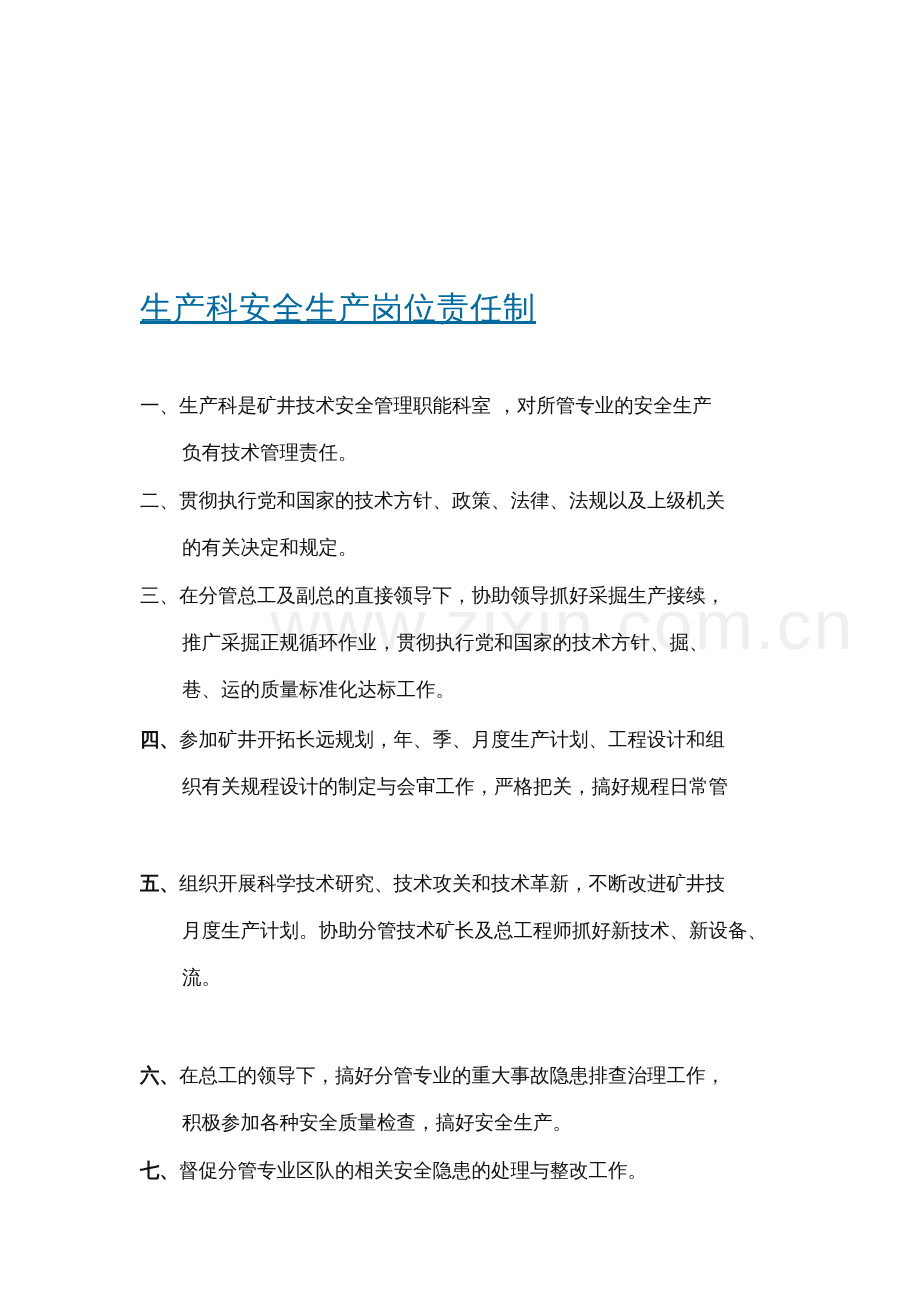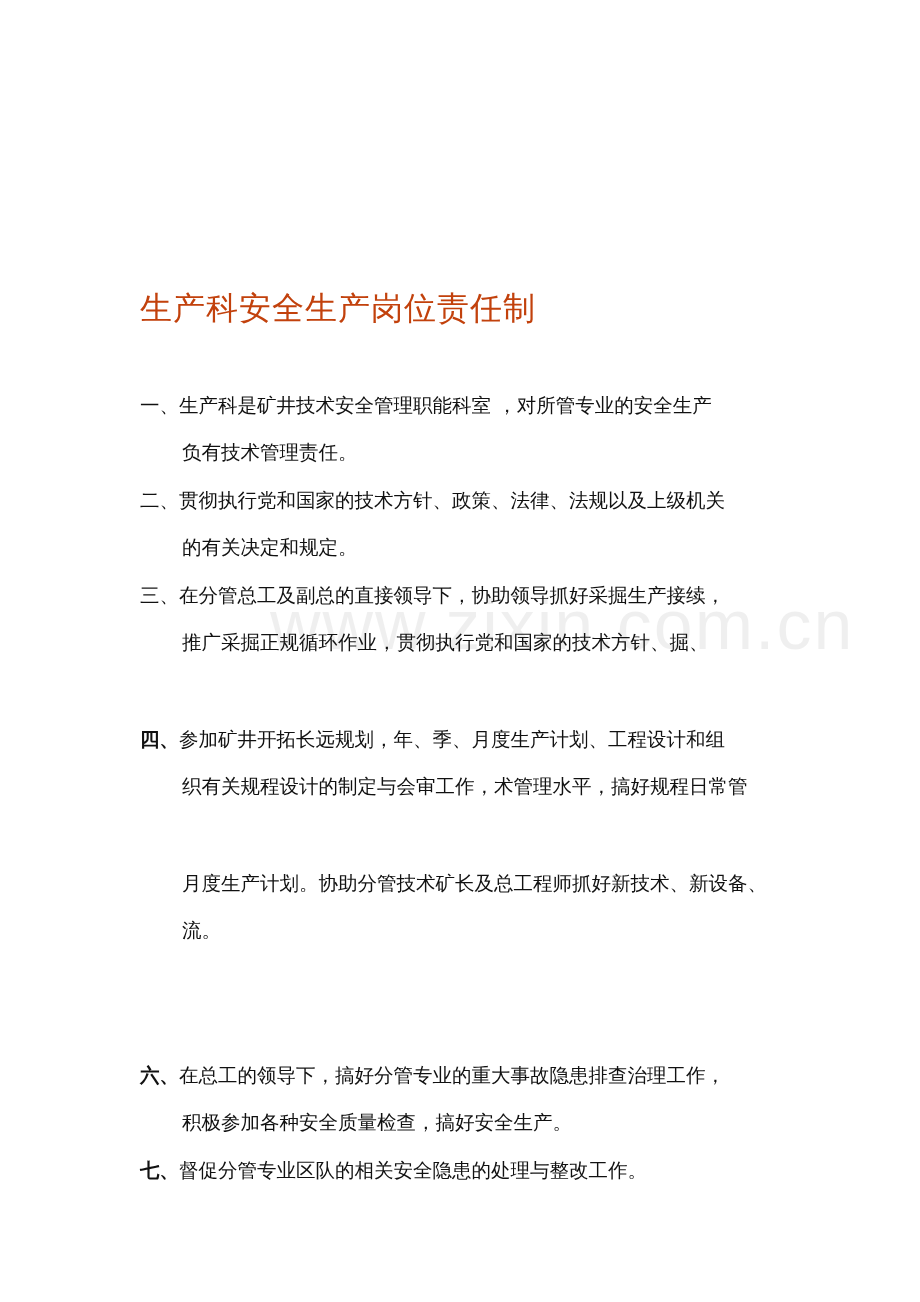--- a/index.html
+++ b/index.html
@@ -1,20 +1,20 @@
 <!DOCTYPE html>
 <html><head>
 <meta charset="utf-8">
 <style>
   html, body { margin: 0; padding: 0; background: #ffffff; }
   body { width: 920px; height: 1302px; position: relative; overflow: hidden;
          font-family: "DejaVu Serif", "Liberation Serif", serif; color: #111; }
   .page { position: absolute; left: 0; top: 0; width: 920px; height: 1302px; }
   .title { position: absolute; left: 140px; top: 284px; font-size: 32px; line-height: 48px;
-           font-family: "DejaVu Sans", "Liberation Sans", sans-serif; color: #c2410c; letter-spacing: 1px; }
+           font-family: "DejaVu Sans", "Liberation Sans", sans-serif; color: #0369a1; letter-spacing: 1px; text-decoration: underline; }
   .item { position: absolute; left: 140px; width: 650px; font-size: 19.5px; line-height: 47px; }
   .item .num { display: inline-block; }
   .item .num.bold { font-weight: bold; font-family: "DejaVu Sans", sans-serif; }
   .line { display: block; white-space: nowrap; }
   .line.indent { padding-left: 42px; }
   .watermark { position: absolute; left: 270px; top: 585px; font-size: 70px; color: #000;
                opacity: 0.06; font-family: "Liberation Sans", sans-serif; letter-spacing: 2px;
                pointer-events: none; }
 </style>
 </head>
@@ -31,28 +31,30 @@
   </div>
 
   <div class="item" style="top:382px">
     <span class="line"><span class="num">一、</span><span>生产科是矿井技术安全管理职能科室 ，对所管专业的安全生产</span></span>
     <span class="line indent">负有技术管理责任。</span>
   </div>
 
   <div class="item" style="top:572px">
     <span class="line"><span class="num">三、</span><span>在分管总工及副总的直接领导下，协助领导抓好采掘生产接续，</span></span>
     <span class="line indent">推广采掘正规循环作业，贯彻执行党和国家的技术方针、掘、</span>
+    <span class="line indent">巷、运的质量标准化达标工作。</span>
   </div>
 
   <div class="item" style="top:716px">
     <span class="line"><span class="num bold">四、</span><span>参加矿井开拓长远规划，年、季、月度生产计划、工程设计和组</span></span>
-    <span class="line indent">织有关规程设计的制定与会审工作，术管理水平，搞好规程日常管</span>
+    <span class="line indent">织有关规程设计的制定与会审工作，严格把关，搞好规程日常管</span>
   </div>
 
   <div class="item" style="top:860px">
+    <span class="line"><span class="num bold">五、</span><span>组织开展科学技术研究、技术攻关和技术革新，不断改进矿井技</span></span>
     <span class="line indent">月度生产计划。协助分管技术矿长及总工程师抓好新技术、新设备、</span>
     <span class="line indent">流。</span>
   </div>
 
   <div class="item" style="top:1147px">
     <span class="line"><span class="num bold">七、</span><span>督促分管专业区队的相关安全隐患的处理与整改工作。</span></span>
   </div>
 
   <div class="item" style="top:1052px">
     <span class="line"><span class="num bold">六、</span><span>在总工的领导下，搞好分管专业的重大事故隐患排查治理工作，</span></span>

